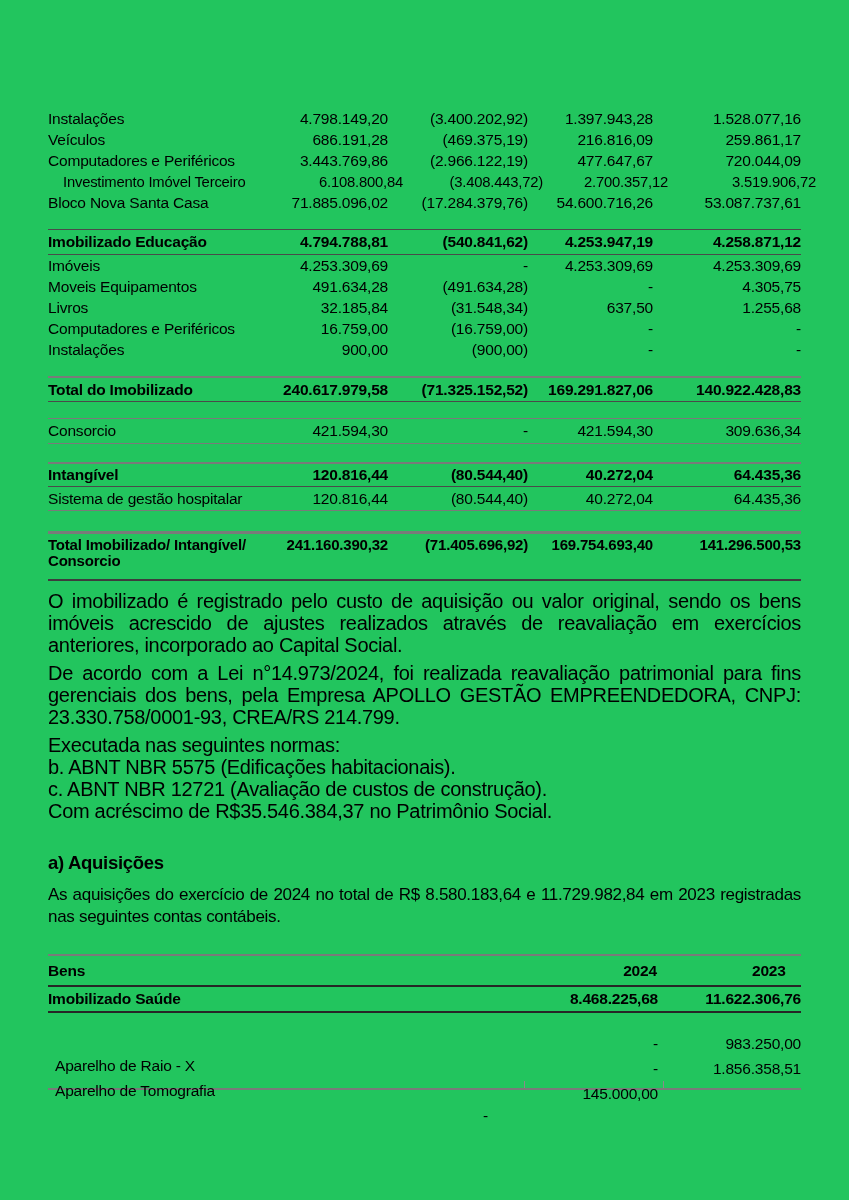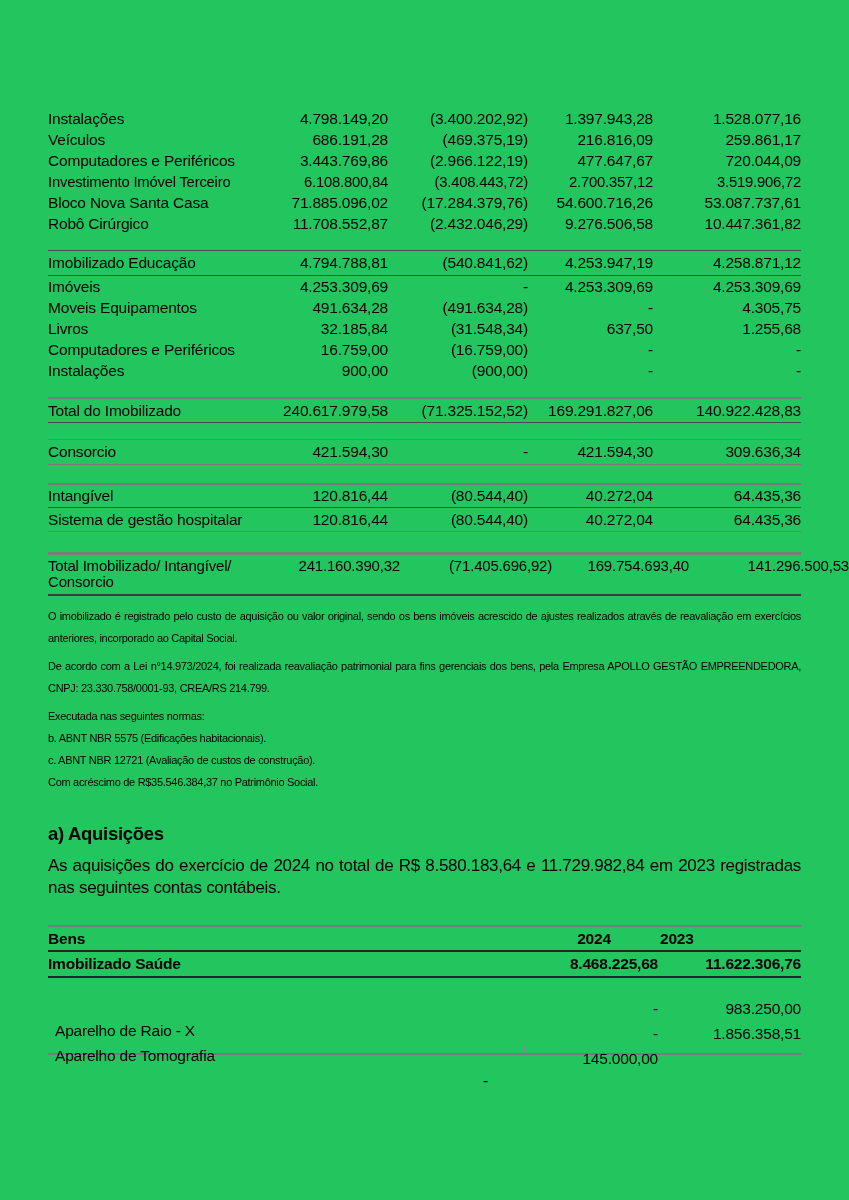--- a/index.html
+++ b/index.html
@@ -17,21 +17,21 @@
     display:grid;
     grid-template-columns:200px 140px 140px 125px 148px;
     align-items:center;
     height:21px;
     font-size:15.5px;
     letter-spacing:-0.2px;
     line-height:18px;
   }
   .c { white-space:nowrap; }
   .num { text-align:right; }
-  .bold { font-weight:normal; }
+  .bold { font-weight:bold; }
 
   .sec-educacao { margin-top:16px; }
   .row-educacao-header {
     border-top:1.4px solid #4a4a4a;
     border-bottom:1.4px solid #4a4a4a;
     height:26px;
   }
   .sec-total { margin-top:16px; }
   .row-total {
     border-top:2px solid #7a7a7a;
@@ -50,30 +50,29 @@
     border-bottom:1.4px solid #4a4a4a;
     height:25px;
   }
   .row-sistema { border-bottom:1.4px solid #7a7a7a; height:24px; }
   .sec-total-geral { margin-top:20px; }
   .row-total-geral {
     grid-template-columns:230px 110px 140px 125px 148px;
     border-top:3px solid #7a7a7a;
     border-bottom:2px solid #3d3d3d;
     height:auto;
-    padding:3px 0 4px 0;
+    padding:3px 0 10px 0;
     align-items:start;
-    gap:12px;
   }
   .row-total-geral .c { white-space:normal; line-height:16px; font-size:15px; }
 
   
   .notes { margin-top:9px; width:753px; }
   .notes p {
-    font-size:11px;
+    font-size:20px;
     letter-spacing:-0.3px;
     line-height:22px;
     text-align:justify;
   }
   .notes p.pgap { margin-bottom:6px; }
 
   .heading-aquisicoes {
     margin-top:30px;
     font-size:18.5px;
     font-weight:bold;
@@ -98,21 +97,21 @@
     border-bottom:2.5px solid #7a7a7a;
   }
   .r2 {
     display:grid;
     grid-template-columns:440px 170px 143px;
     align-items:center;
     font-size:15.5px;
     letter-spacing:-0.2px;
   }
   .r2 .num { text-align:right; }
-  .r2-head { height:25px; font-weight:bold; border-bottom:2px solid #262626; }
+  .r2-head { height:31px; font-weight:bold; border-bottom:2px solid #262626;gap:46px; }
   .r2-head .h2024 { text-align:center; padding-left:42px; }
   .r2-head .h2023 { text-align:left; padding-left:2px; }
   .r2-saude { height:26px; font-weight:bold; border-bottom:2px solid #262626; }
   .r2-item { height:25px; }
   .r2-item .c:first-child { padding-left:7px;margin-top:44px; }
   .tick { position:absolute; bottom:0; width:1.4px; height:7px; background:#8a8a8a; }
   .tick1 { left:476px; }
   .tick2 { left:615px; }
 </style>
 </head>
@@ -137,40 +136,33 @@
         <div class="c num">216.816,09</div>
         <div class="c num">259.861,17</div>
       </div>
       <div class="r">
         <div class="c">Computadores e Periféricos</div>
         <div class="c num">3.443.769,86</div>
         <div class="c num">(2.966.122,19)</div>
         <div class="c num">477.647,67</div>
         <div class="c num">720.044,09</div>
       </div>
-      <div class="r" style="font-size:14.8px;">
+      <div class="r" style="font-size:14.8px;margin-left:15px;">
         <div class="c">Investimento Imóvel Terceiro</div>
         <div class="c num">6.108.800,84</div>
         <div class="c num">(3.408.443,72)</div>
         <div class="c num">2.700.357,12</div>
         <div class="c num">3.519.906,72</div>
       </div>
       <div class="r">
         <div class="c">Bloco Nova Santa Casa</div>
         <div class="c num">71.885.096,02</div>
         <div class="c num">(17.284.379,76)</div>
         <div class="c num">54.600.716,26</div>
         <div class="c num">53.087.737,61</div>
-      </div>
-      <div class="r">
-        <div class="c">Robô Cirúrgico</div>
-        <div class="c num">11.708.552,87</div>
-        <div class="c num">(2.432.046,29)</div>
-        <div class="c num">9.276.506,58</div>
-        <div class="c num">10.447.361,82</div>
       </div>
     </div>
 
     <div class="sec-educacao">
       <div class="r bold row-educacao-header">
         <div class="c">Imobilizado Educação</div>
         <div class="c num">4.794.788,81</div>
         <div class="c num">(540.841,62)</div>
         <div class="c num">4.253.947,19</div>
         <div class="c num">4.258.871,12</div>

